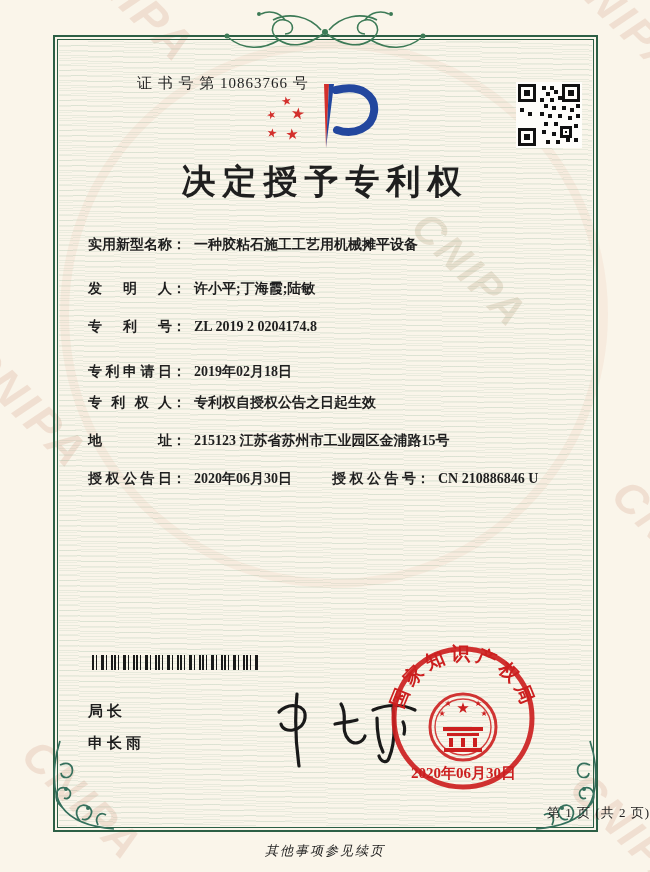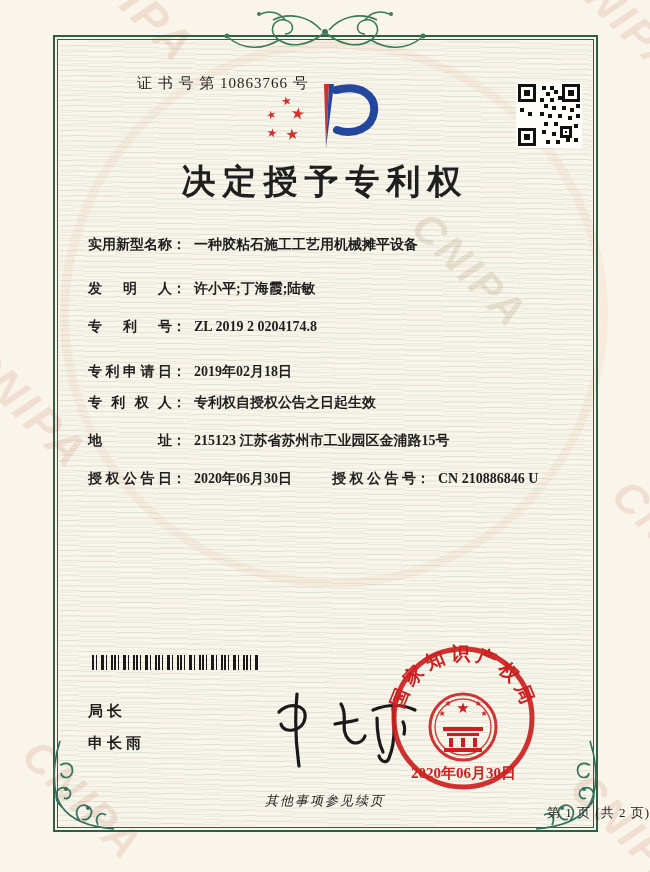--- a/index.html
+++ b/index.html
@@ -37,21 +37,21 @@
         #191919 4px 5px, transparent 5px 9px,
         #191919 9px 12px, transparent 12px 14px,
         #191919 14px 15px, transparent 15px 19px,
         #191919 19px 21px, transparent 21px 22px);}
   .signer{position:absolute;left:88px;font-family:"Liberation Sans","DejaVu Sans",sans-serif;
       font-size:15px;font-weight:600;letter-spacing:4px;}
   .seal-date{position:absolute;left:396px;top:764px;width:135px;text-align:center;
       color:#cc1f1f;font-size:15px;font-weight:bold;white-space:nowrap;}
   .page-info{position:absolute;left:0;top:804px;width:650px;text-align:right;font-size:13px;
       letter-spacing:1px;}
-  .footer-note{position:absolute;left:0;top:792px;width:650px;text-align:center;font-size:13px;
+  .footer-note{position:absolute;left:0;top:842px;width:650px;text-align:center;font-size:13px;
       font-style:italic;letter-spacing:2px;}
   svg text.star{font-family:"DejaVu Sans",sans-serif;}
 </style>
 </head>
 <body>
 
 <div class="wm" style="left:55px;top:-28px;font-size:46px;">CNIPA</div>
 <div class="wm" style="left:548px;top:-8px;font-size:44px;">CNIPA</div>
 <div class="wm" style="left:-52px;top:378px;font-size:46px;">CNIPA</div>
 <div class="wm" style="left:398px;top:246px;font-size:42px;color:rgba(196,178,146,0.32);">CNIPA</div>

